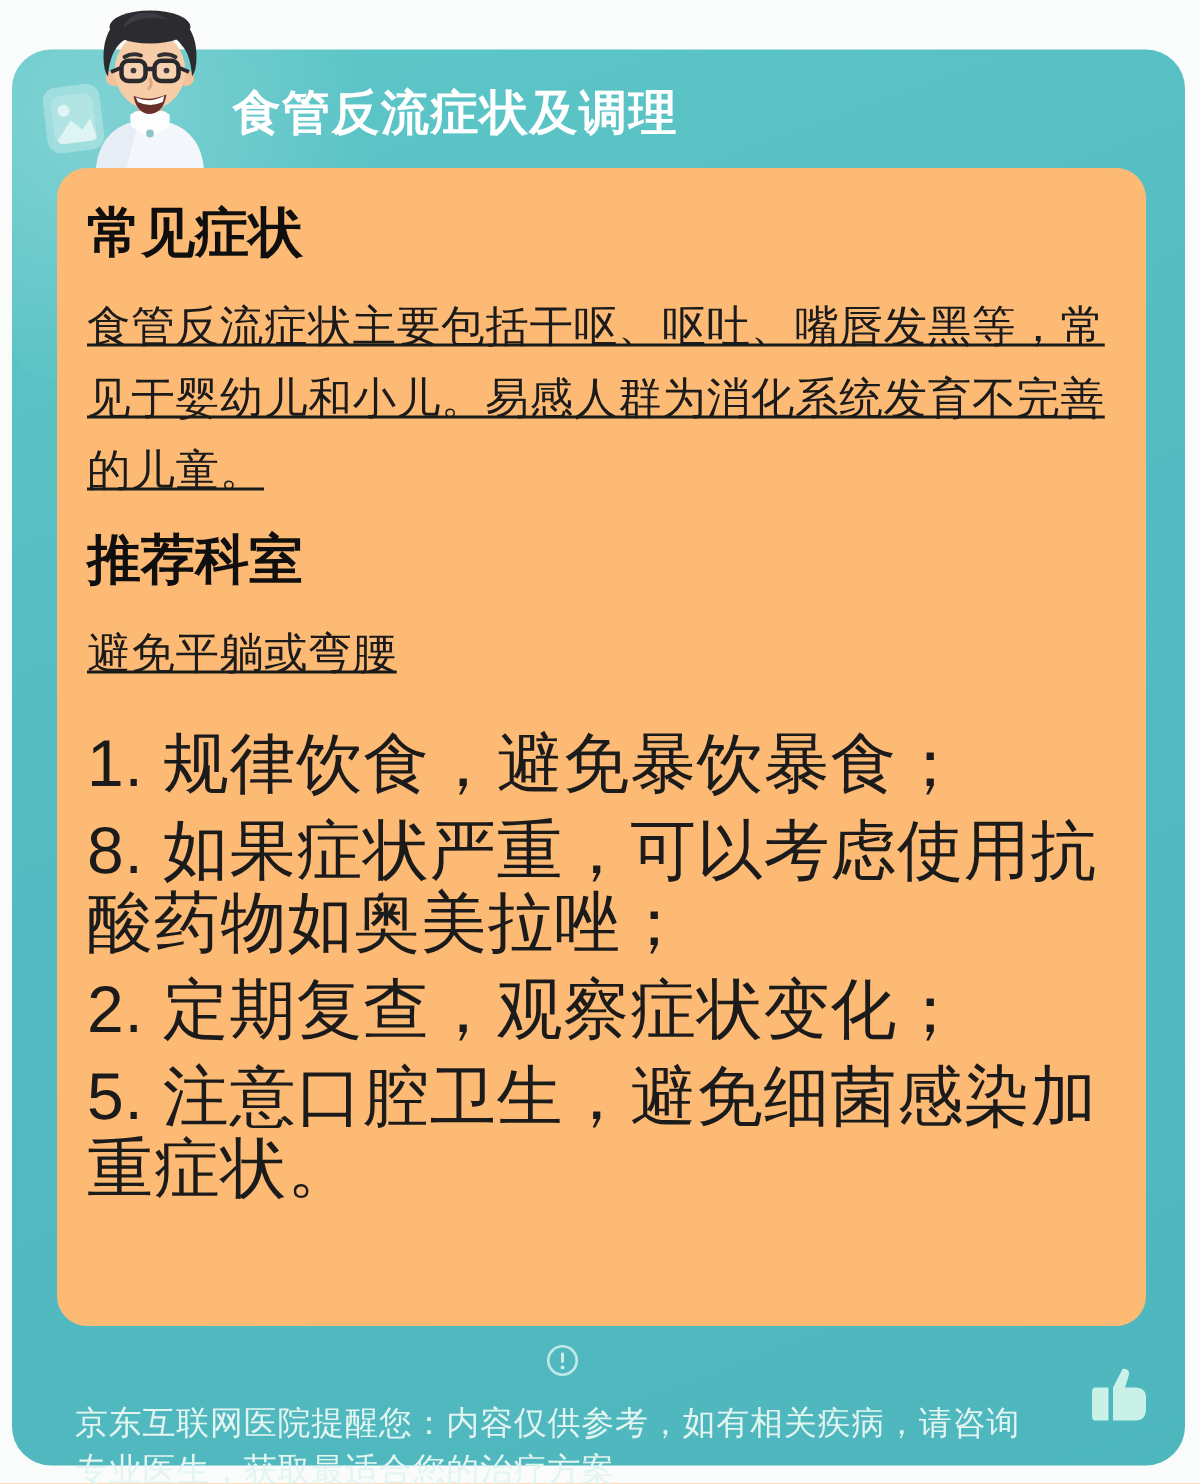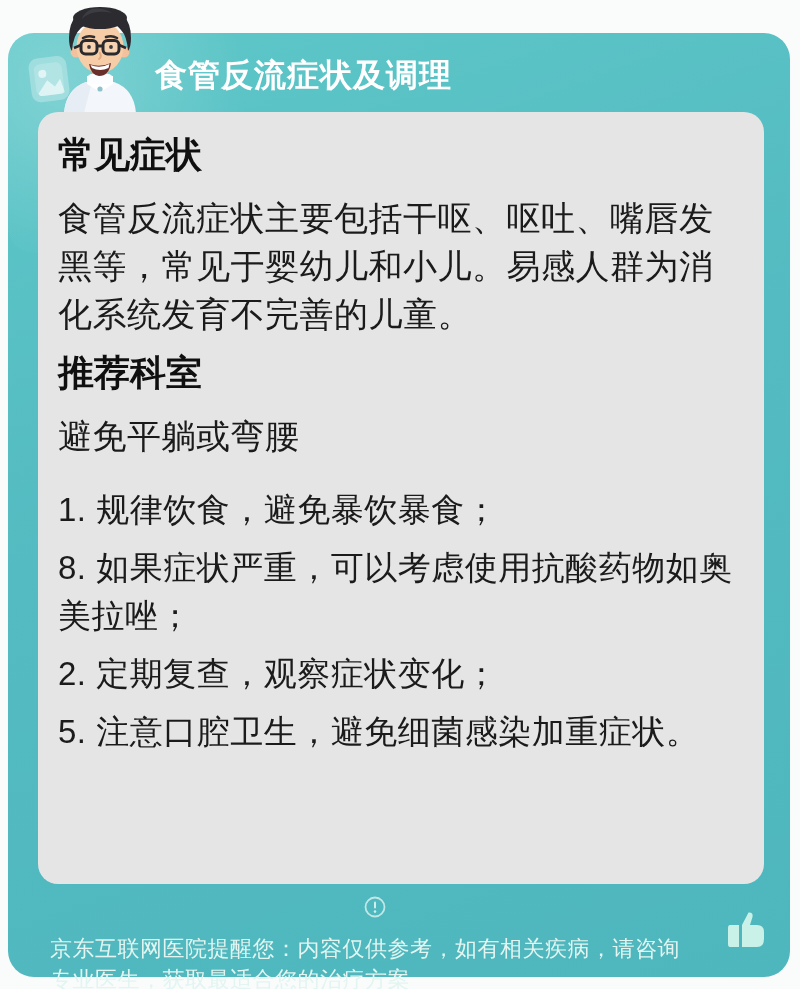--- a/index.html
+++ b/index.html
@@ -34,39 +34,40 @@
   }
   
   .title{
     position:absolute;left:155px;top:54px;
     font-size:32px;font-weight:700;color:#ffffff;
     letter-spacing:1px;white-space:nowrap;
   }
   
   .card{
     position:absolute;left:38px;top:112px;width:726px;height:772px;
-    background:#e5e5e5;border-radius:20px;
+    background:#fdba74;border-radius:20px;
     box-sizing:border-box;
     padding:22px 22px 18px 20px;
     color:#161616;
     overflow:hidden;
   }
   .sec-h{
     font-size:36px;font-weight:700;color:#0f0f0f;
     margin:10px 0 18px 0;line-height:42px;
   }
   .sec-h.first{margin-top:0;}
   .sec-p{
-    font-size:34px;color:#1b1b1b;line-height:48px;
+    font-size:29px;color:#1b1b1b;line-height:48px;
     margin:0 0 14px 0;
     letter-spacing:0.5px;
+    text-decoration:underline;
   }
   .list{margin-top:26px;}
   .list-item{
-    font-size:33px;color:#1b1b1b;line-height:48px;
+    font-size:44px;color:#1b1b1b;line-height:48px;
     margin:0 0 10px 0;
     letter-spacing:0.5px;
   }
   
   .footer{
     position:absolute;left:30px;top:896px;width:690px;
     display:flex;align-items:center;gap:15px;flex-direction:column;
   }
   .footer .excl{flex:0 0 auto;width:22px;height:22px;}
   .footer-text{

